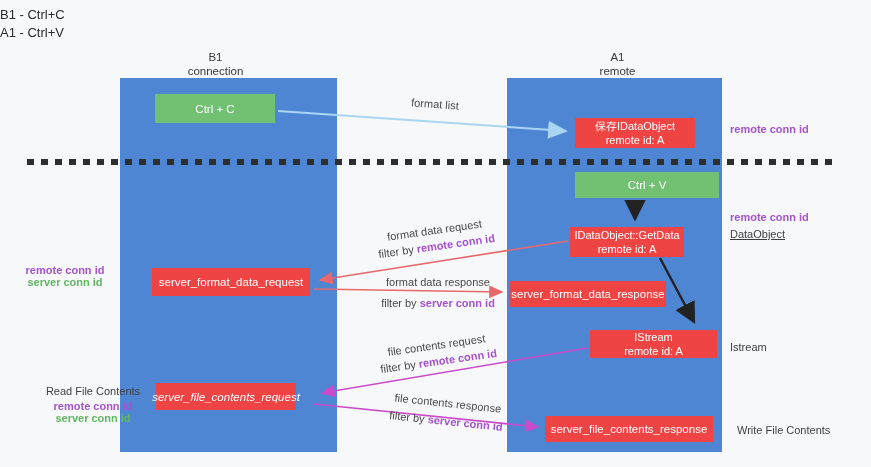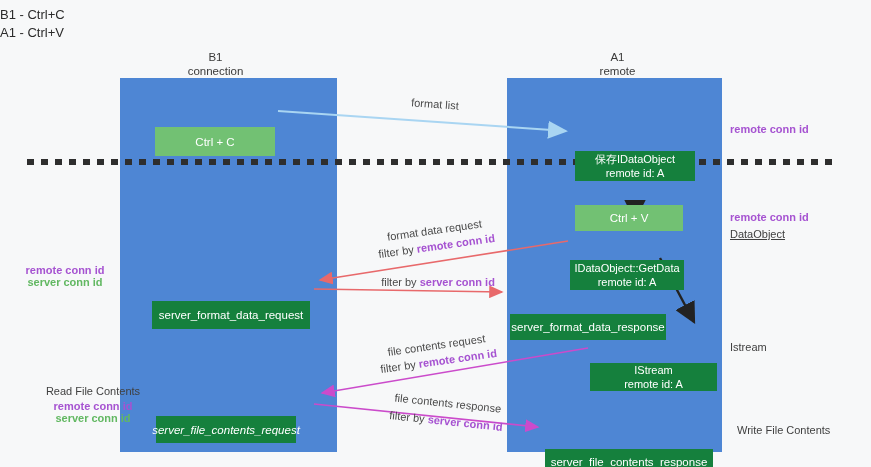--- a/index.html
+++ b/index.html
@@ -8,23 +8,23 @@
 
   .title{position:absolute;left:0;top:6px;width:851px;text-align:left;
          font-size:13px;line-height:18px;color:#2b2b2b;}
   .colheader{position:absolute;width:145px;text-align:center;font-size:11.5px;
              line-height:14px;color:#3a3a3a;}
   .column{position:absolute;top:78px;height:374px;background:#4e86d4;}
   .dashline{position:absolute;left:27px;top:159px;width:806px;height:6px;
             background:repeating-linear-gradient(90deg,#2e2e2e 0 7px,transparent 7px 14px);}
 
   .box{position:absolute;display:flex;align-items:center;justify-content:center;
-       color:#ffffff;text-align:center;font-size:11.5px;margin-top:33px;}
+       color:#ffffff;text-align:center;font-size:11.5px;}
   .box.green{background:#72c173;}
-  .box.orange{background:#15803d;}
+  .box.orange{background:#ef4444;}
   .box.two{flex-direction:column;line-height:1.3;font-size:11px;}
 
   .lbl{position:absolute;font-size:11px;color:#3f3f3f;}
   .edge-lbl{position:absolute;font-size:11px;color:#4a4a4a;text-align:center;}
   .purple{color:#a653d1;font-weight:bold;}
   .greentx{color:#62b862;font-weight:bold;}
   .rot-up{transform:rotate(-8deg);}
   .rot-dn{transform:rotate(4deg);}
   .rot-dn2{transform:rotate(6deg);}
   .stack{display:flex;flex-direction:column;gap:4px;}
@@ -78,21 +78,21 @@
     <line x1="314" y1="404" x2="538" y2="427" stroke="#cb4bcb" stroke-width="1.6" marker-end="url(#ah-mag)"></line>
   </svg>
 
   <div class="box green" style="left:155px;top:94px;width:120px;height:29px;">Ctrl + C</div>
 
   <div class="box orange two" style="left:575px;top:118px;width:120px;height:30px;">
     <div>保存IDataObject</div>
     <div>remote id: A</div>
   </div>
 
-  <div class="box green" style="left:575px;top:172px;width:108px;height:26px;">Ctrl + V</div>
+  <div class="box green" style="left:575px;top:172px;width:144px;height:26px;">Ctrl + V</div>
 
   <div class="box orange two" style="left:570px;top:227px;width:114px;height:30px;">
     <div>IDataObject::GetData</div>
     <div>remote id: A</div>
   </div>
 
   <div class="box orange" style="left:510px;top:281px;width:156px;height:26px;">server_format_data_response</div>
 
   <div class="box orange" style="left:152px;top:268px;width:158px;height:28px;">server_format_data_request</div>
 
@@ -109,20 +109,21 @@
 
   <div class="edge-lbl rot-up stack" style="left:348px;top:224px;width:175px;">
     <div>format data request</div>
     <div>
       <span>filter by</span>
       <span class="purple">remote conn id</span>
     </div>
   </div>
 
   <div class="edge-lbl stack" style="left:368px;top:276px;width:140px;gap:9px;">
+    <div>format data response</div>
     <div>
       <span>filter by</span>
       <span class="purple">server conn id</span>
     </div>
   </div>
 
   <div class="edge-lbl rot-up stack" style="left:350px;top:339px;width:175px;">
     <div>file contents request</div>
     <div>
       <span>filter by</span>

